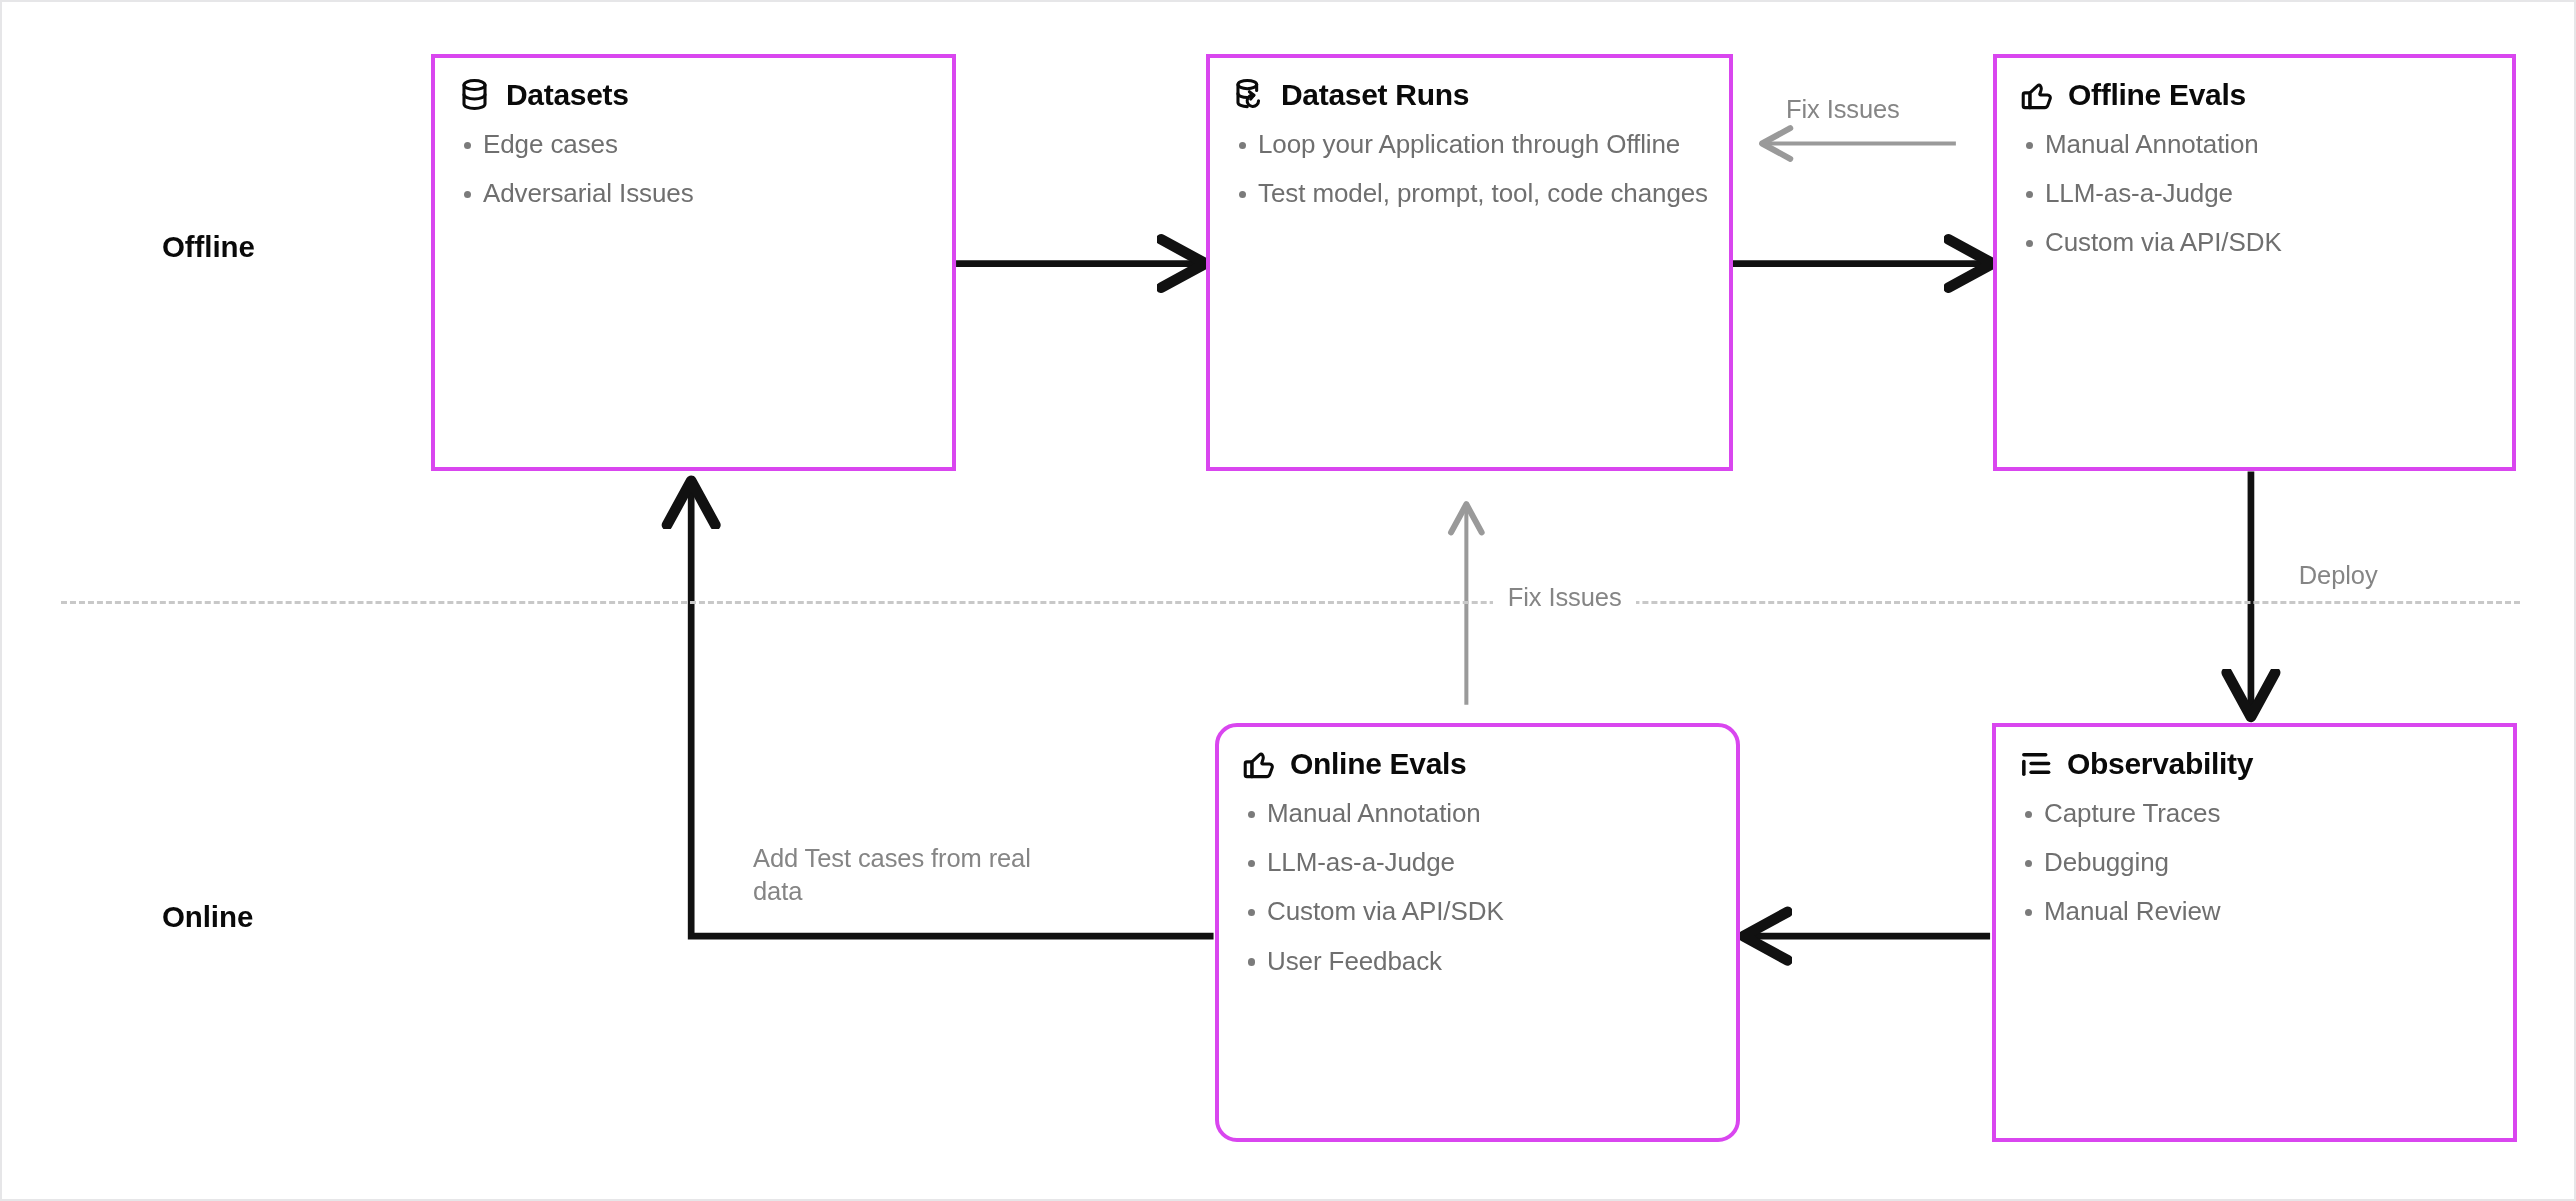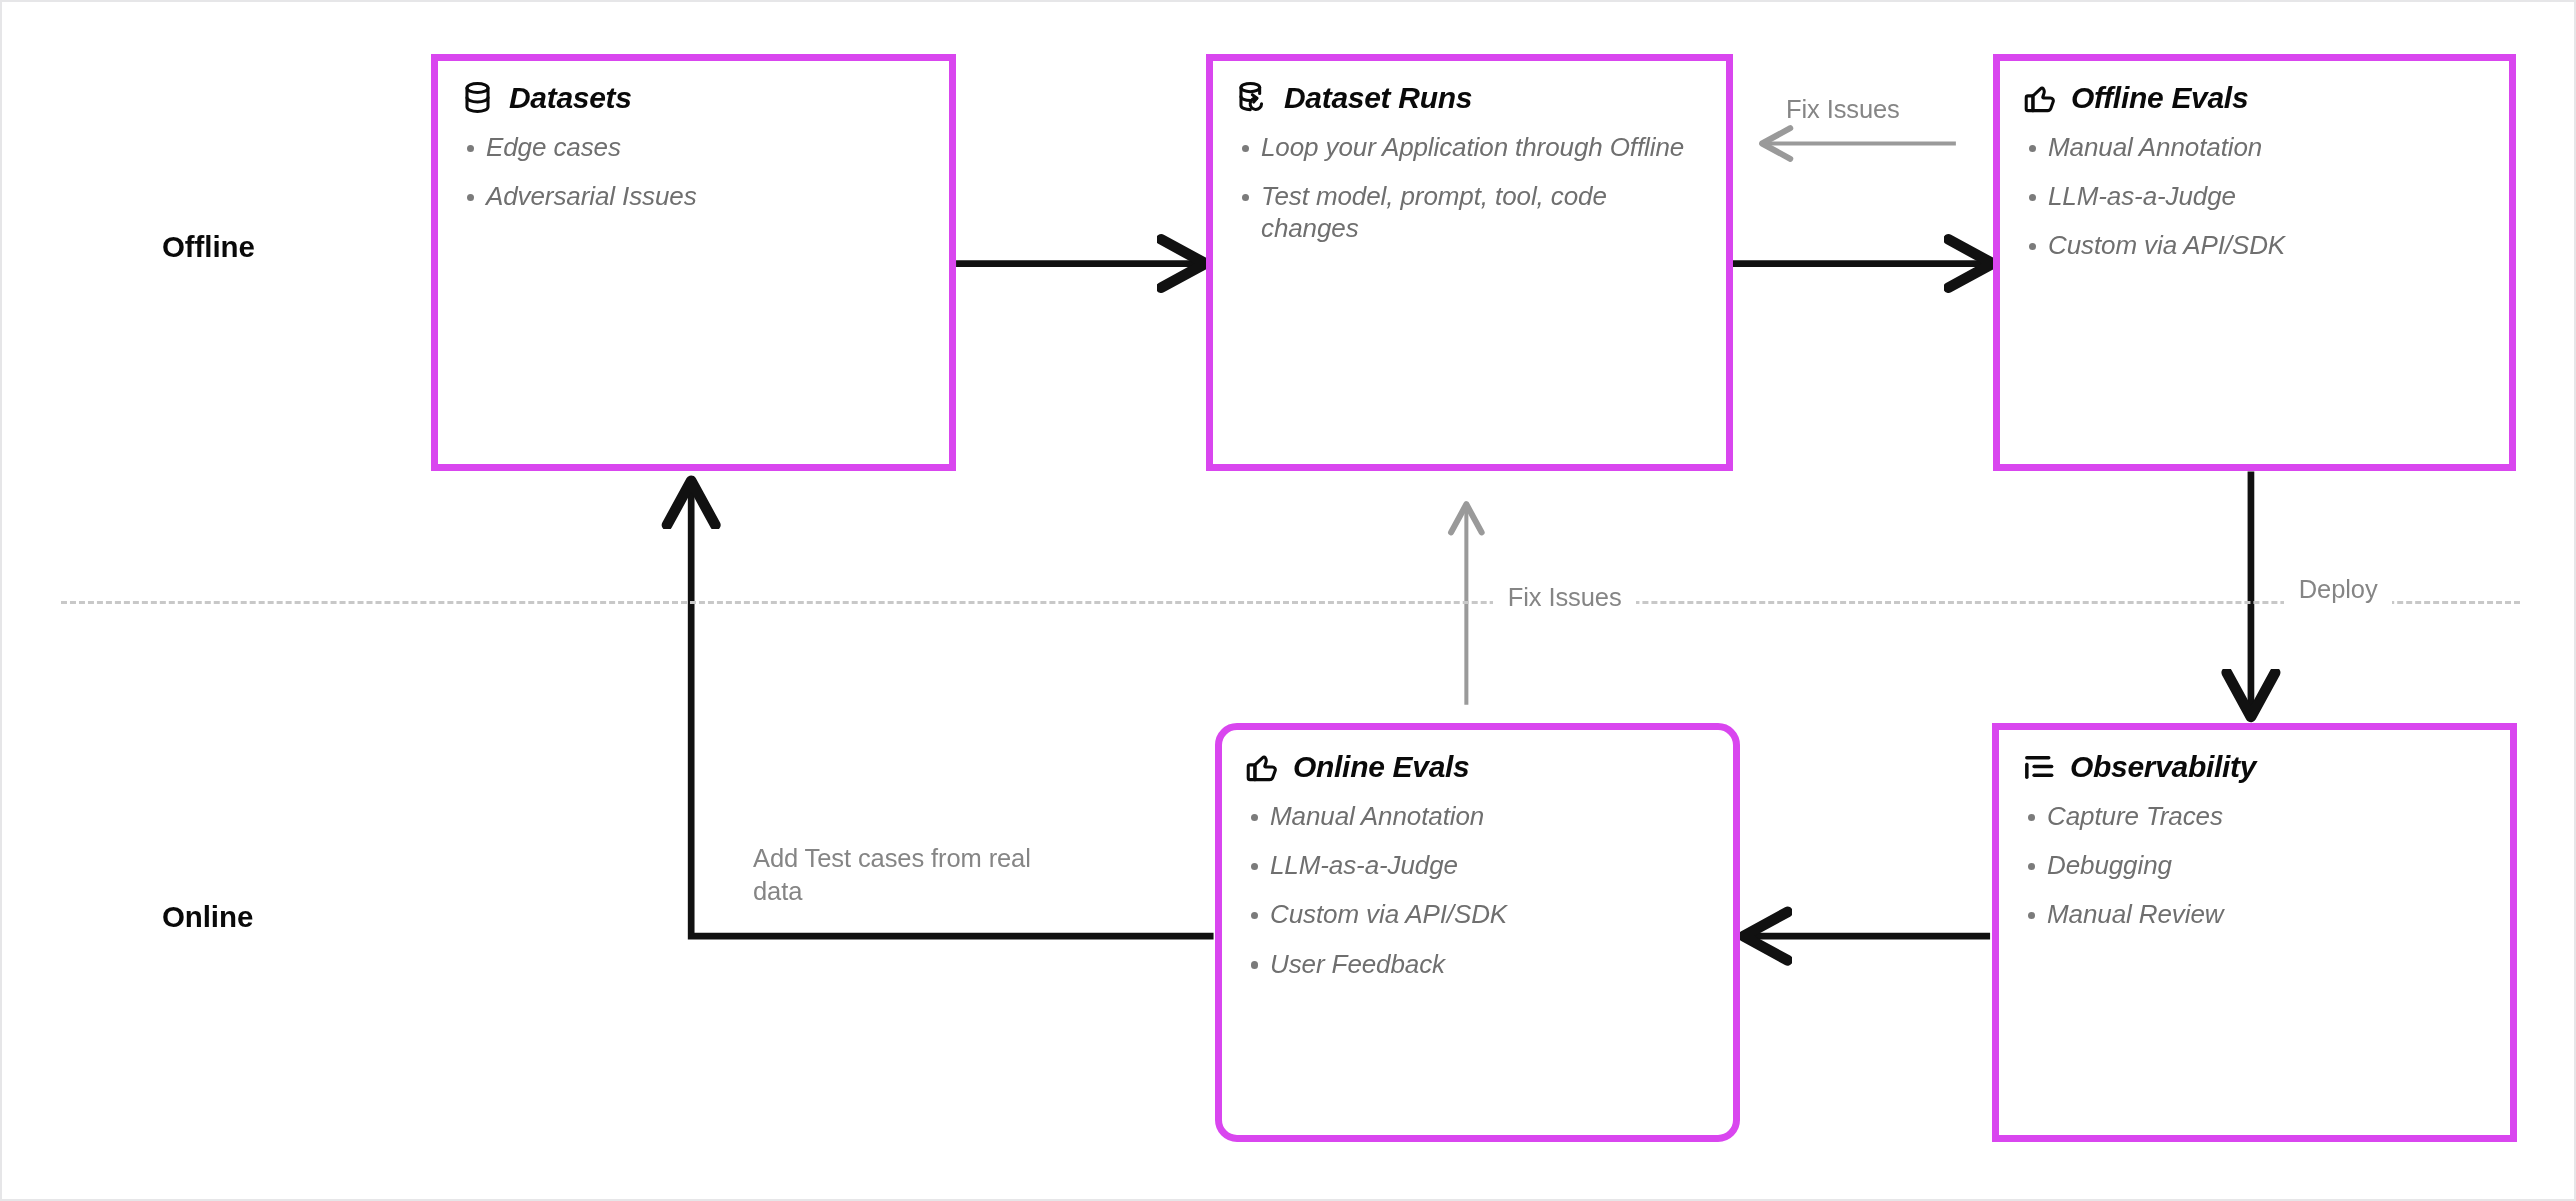--- a/index.html
+++ b/index.html
@@ -30,24 +30,23 @@
     letter-spacing: -0.1px;
     white-space: nowrap;
   }
   #label-offline { left: 160px; top: 228px; text-align: right; }
   #label-online  { left: 160px; top: 898px; }
 
   
   .node {
     position: absolute;
     background: #ffffff;
-    border: 7px solid #d946ef;
+    border: 4px solid #d946ef;
     box-sizing: border-box;
     padding: 17.4px 20px 13.4px 20px;
-    font-style: italic;
   }
   .node-head {
     display: flex;
     align-items: center;
     gap: 12px;
     margin-bottom: 14.8px;
   }
   .node-icon {
     width: 39px;
     height: 39px;
@@ -108,21 +107,21 @@
   .divider-label {
     position: absolute;
     font-size: 25.5px;
     color: #858585;
     background: #ffffff;
     padding: 0 14.8px;
     white-space: nowrap;
     letter-spacing: -0.1px;
   }
   #divider-fix-issues { left: 1491px; top: 581px; }
-  #divider-deploy     { left: 2282px; top: 573px; }
+  #divider-deploy     { left: 2282px; top: 559px; }
 
   
   .edge-label {
     position: absolute;
     font-size: 25.5px;
     color: #858585;
     white-space: nowrap;
     letter-spacing: -0.1px;
     line-height: 1.28;
   }

